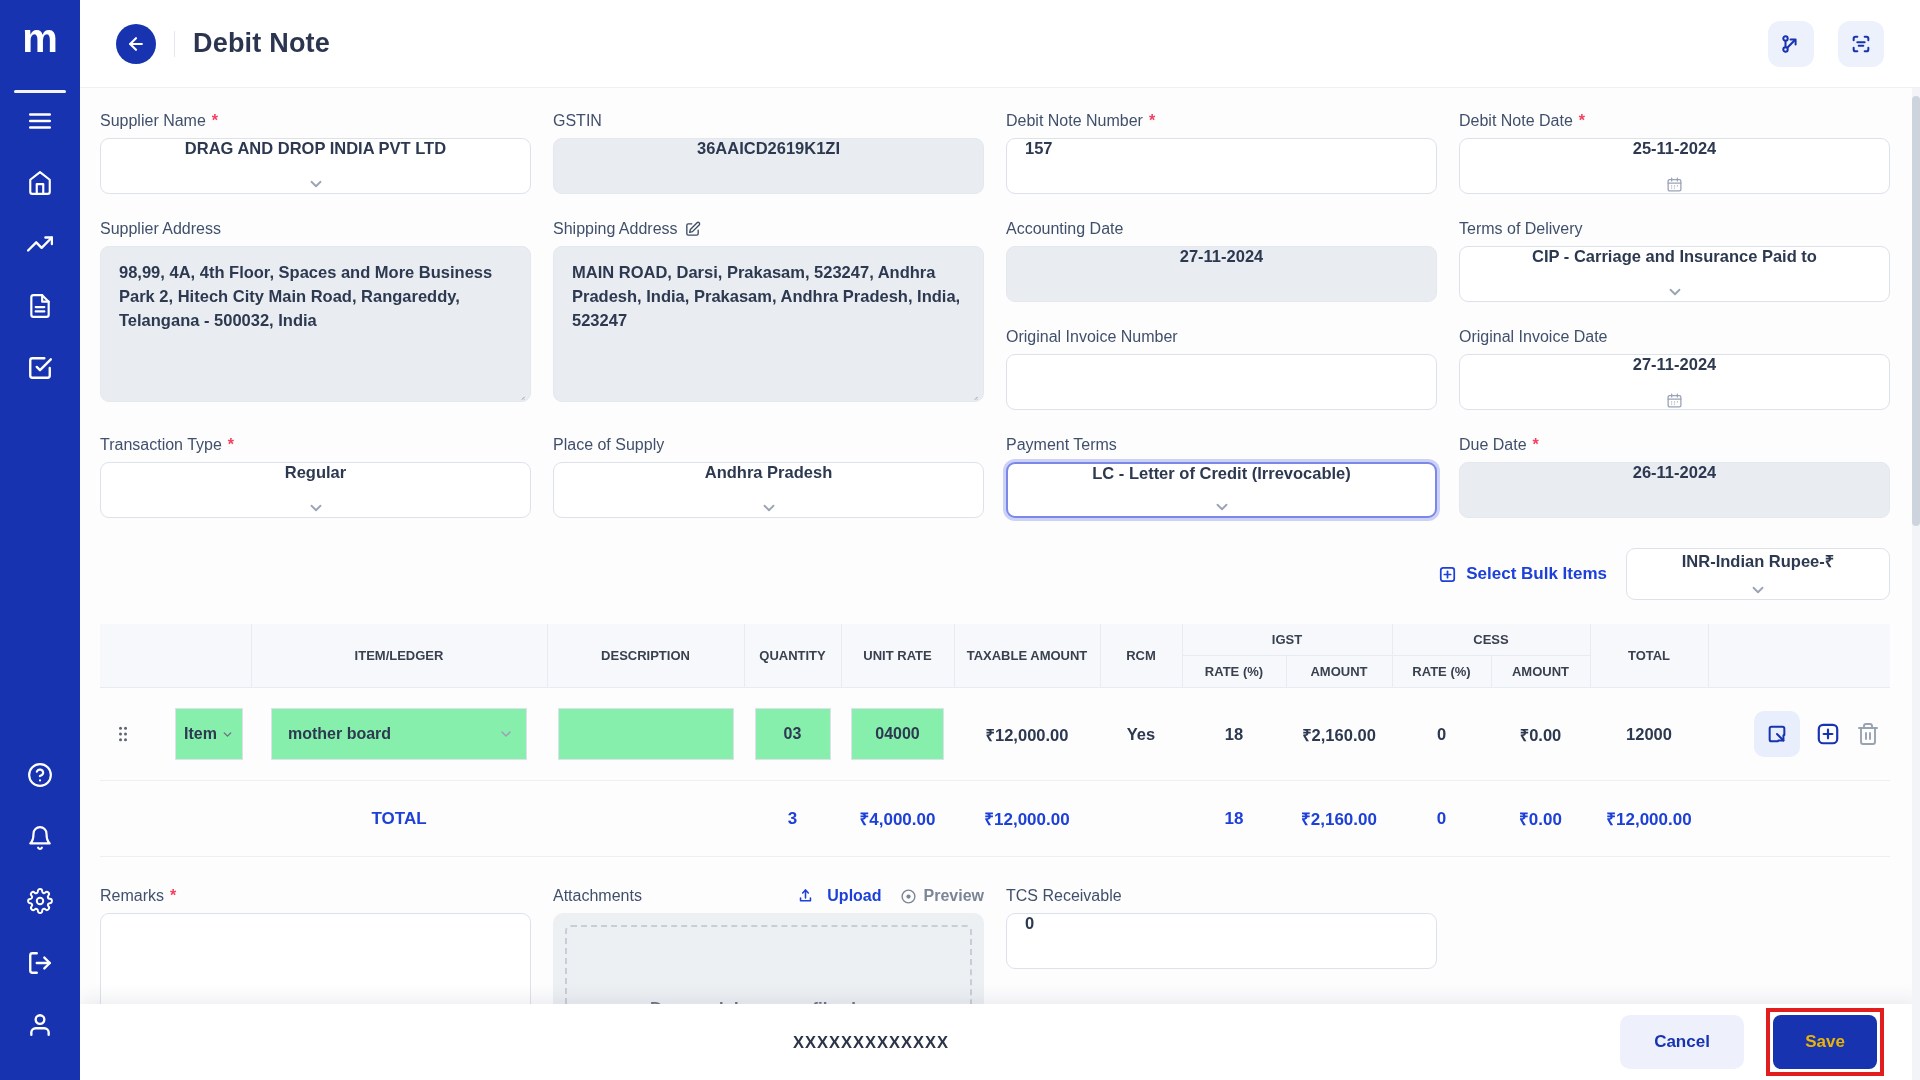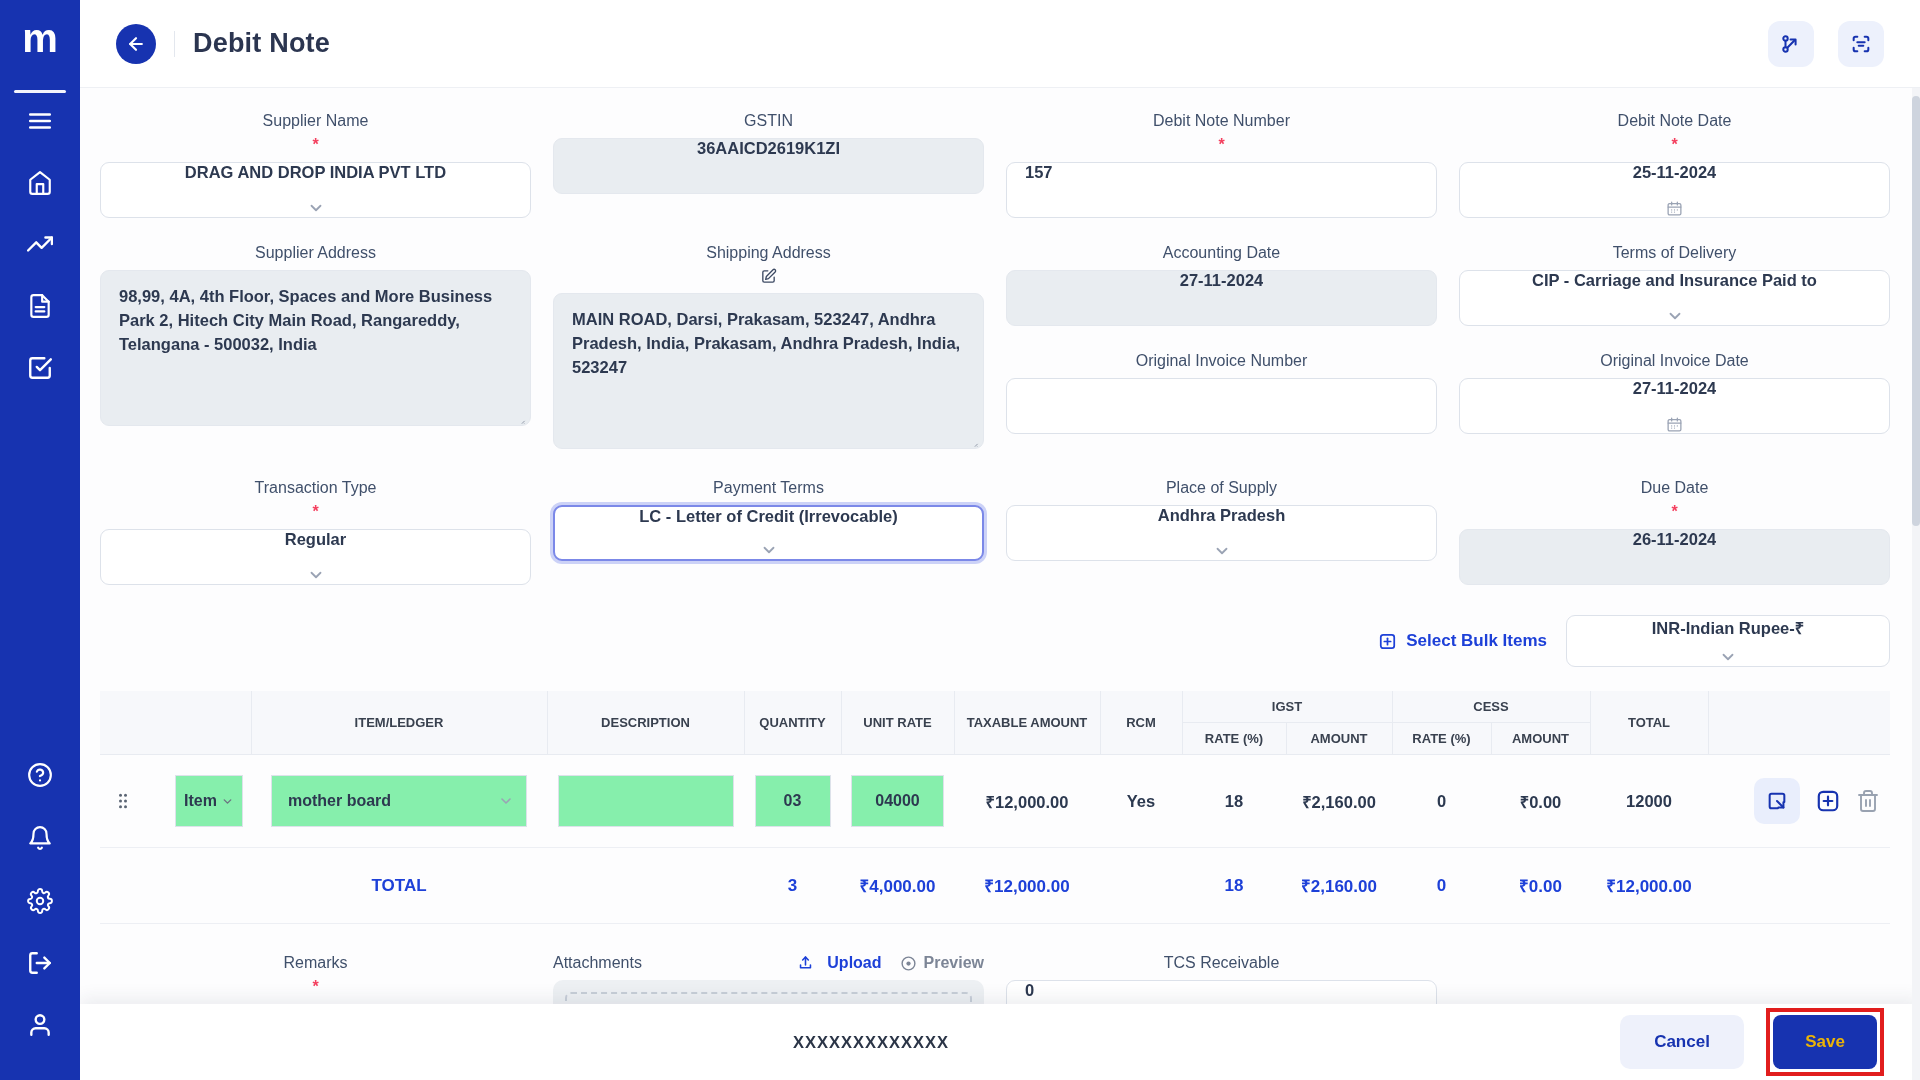--- a/index.html
+++ b/index.html
@@ -21,40 +21,40 @@
     align-items:center;justify-content:center;cursor:pointer;flex:none;}
   .hdr-div{width:1px;height:26px;background:#e3e7ee;margin:0 18px;}
   .page-title{font-size:27px;font-weight:700;color:#2b3550;letter-spacing:.2px;}
   .hdr-actions{margin-left:auto;display:flex;gap:24px;}
   .hdr-btn{width:46px;height:46px;border-radius:12px;background:#edf1fc;display:flex;
     align-items:center;justify-content:center;cursor:pointer;}
 
   
   .content{position:absolute;left:80px;top:88px;right:0;bottom:0;padding:24px 30px 0 20px;background:#fdfdfe;}
   .grid4{display:grid;grid-template-columns:repeat(4,1fr);column-gap:22px;row-gap:26px;}
-  .field .lbl{font-size:16px;color:#40506b;margin-bottom:8px;display:flex;align-items:center;gap:6px;flex-direction:column;}
+  .field .lbl{font-size:16px;color:#40506b;margin-bottom:8px;display:flex;align-items:center;gap:6px;}
   .req{color:#f43f5e;font-weight:700;}
   .ctrl{height:56px;border:1px solid #dde2ea;border-radius:9px;background:#fff;display:flex;
     align-items:center;padding:0 18px;font-size:16.5px;font-weight:700;color:#2d3950;gap:10px;flex-direction:column;}
   .ctrl .val{flex:1;white-space:nowrap;overflow:hidden;}
   .ctrl input{border:none;outline:none;width:100%;font:inherit;color:inherit;background:transparent;padding:0;}
   .ctrl.dis{background:#e9edf1;border-color:#e4e8ee;}
   .ctrl.focus-ring{border:2px solid #7b88e8;box-shadow:0 0 0 3px #ccd2f7;}
   .ta{width:100%;height:156px;border:1px solid #e4e8ee;border-radius:9px;background:#e9edf1;
     padding:14px 18px;font:700 16.5px "Liberation Sans",sans-serif;color:#2d3950;line-height:1.45;
     resize:none;outline:none;position:relative;}
   .ta.white{background:#fff;border-color:#dde2ea;}
   .ta-wrap{position:relative;}
   .rsz{position:absolute;right:5px;bottom:5px;}
   .stack{display:flex;flex-direction:column;gap:26px;}
 
   
   .bulk-bar{margin-top:30px;display:flex;justify-content:flex-end;align-items:center;gap:19px;}
   .bulk-link{display:flex;align-items:center;gap:9px;color:#1d40d8;font-size:17px;font-weight:700;cursor:pointer;}
-  .cur-select{width:324px;height:52px;}
+  .cur-select{width:264px;height:52px;}
 
   
   .itable{margin-top:24px;width:1790px;border-collapse:collapse;table-layout:fixed;}
   .itable th{background:#f7f8fb;font-size:13px;font-weight:700;color:#39414f;
     border-right:1px solid #e8ebf1;border-bottom:1px solid #e8ebf1;padding:8px 4px;text-align:center;vertical-align:middle;}
   .itable th.no-r{border-right:none;}
   .itable td{text-align:center;padding:20px 4px;font-size:16.5px;font-weight:700;color:#2c3950;
     border-bottom:1px solid #edeff4;vertical-align:middle;}
   .mini{border:1px solid #dde2ea;border-radius:0;height:52px;background:#86efac;display:inline-flex;
     align-items:center;justify-content:center;gap:4px;font-size:16px;font-weight:700;color:#2d3950;}
@@ -325,35 +325,35 @@
         </div>
       <div class="ctrl">
         <span class="val">Regular</span>
         <svg width="18" height="18" viewBox="0 0 24 24" fill="none" stroke="#9aa3b4" stroke-width="2.4" stroke-linecap="round" stroke-linejoin="round">
             <path d="M6 9l6 6 6-6"></path>
           </svg>
       </div>
     </div>
     <div class="field">
       <div class="lbl">
+          <span>Place of Supply</span>
+        </div>
+      <div class="ctrl">
+        <span class="val">Andhra Pradesh</span>
+        <svg width="18" height="18" viewBox="0 0 24 24" fill="none" stroke="#9aa3b4" stroke-width="2.4" stroke-linecap="round" stroke-linejoin="round">
+            <path d="M6 9l6 6 6-6"></path>
+          </svg>
+      </div>
+    </div>
+    <div class="field">
+      <div class="lbl">
           <span>Payment Terms</span>
         </div>
       <div class="ctrl focus-ring">
         <span class="val">LC - Letter of Credit (Irrevocable)</span>
-        <svg width="18" height="18" viewBox="0 0 24 24" fill="none" stroke="#9aa3b4" stroke-width="2.4" stroke-linecap="round" stroke-linejoin="round">
-            <path d="M6 9l6 6 6-6"></path>
-          </svg>
-      </div>
-    </div>
-    <div class="field">
-      <div class="lbl">
-          <span>Place of Supply</span>
-        </div>
-      <div class="ctrl">
-        <span class="val">Andhra Pradesh</span>
         <svg width="18" height="18" viewBox="0 0 24 24" fill="none" stroke="#9aa3b4" stroke-width="2.4" stroke-linecap="round" stroke-linejoin="round">
             <path d="M6 9l6 6 6-6"></path>
           </svg>
       </div>
     </div>
     <div class="field">
       <div class="lbl">
           <span>Due Date</span>
           <span class="req">*</span>
         </div>

